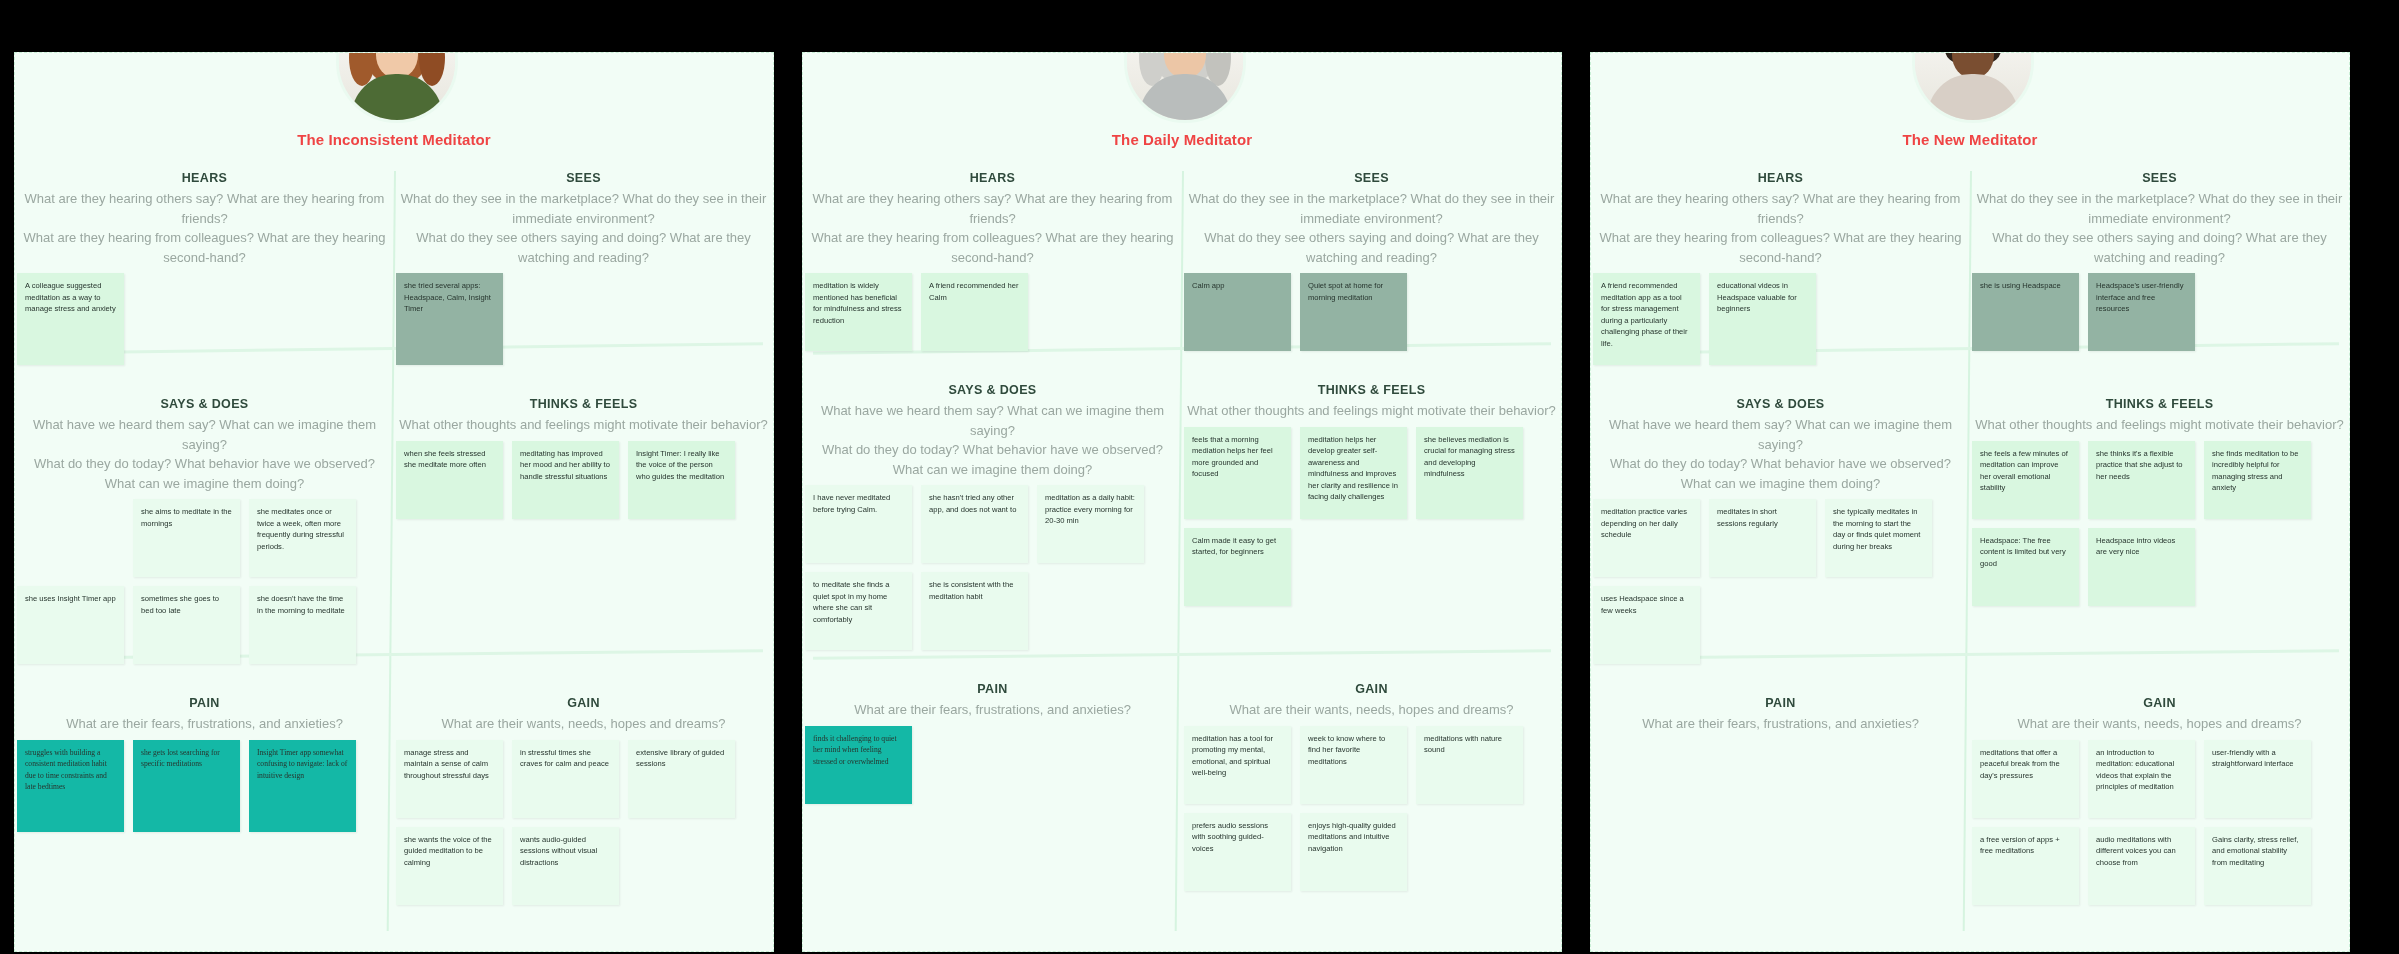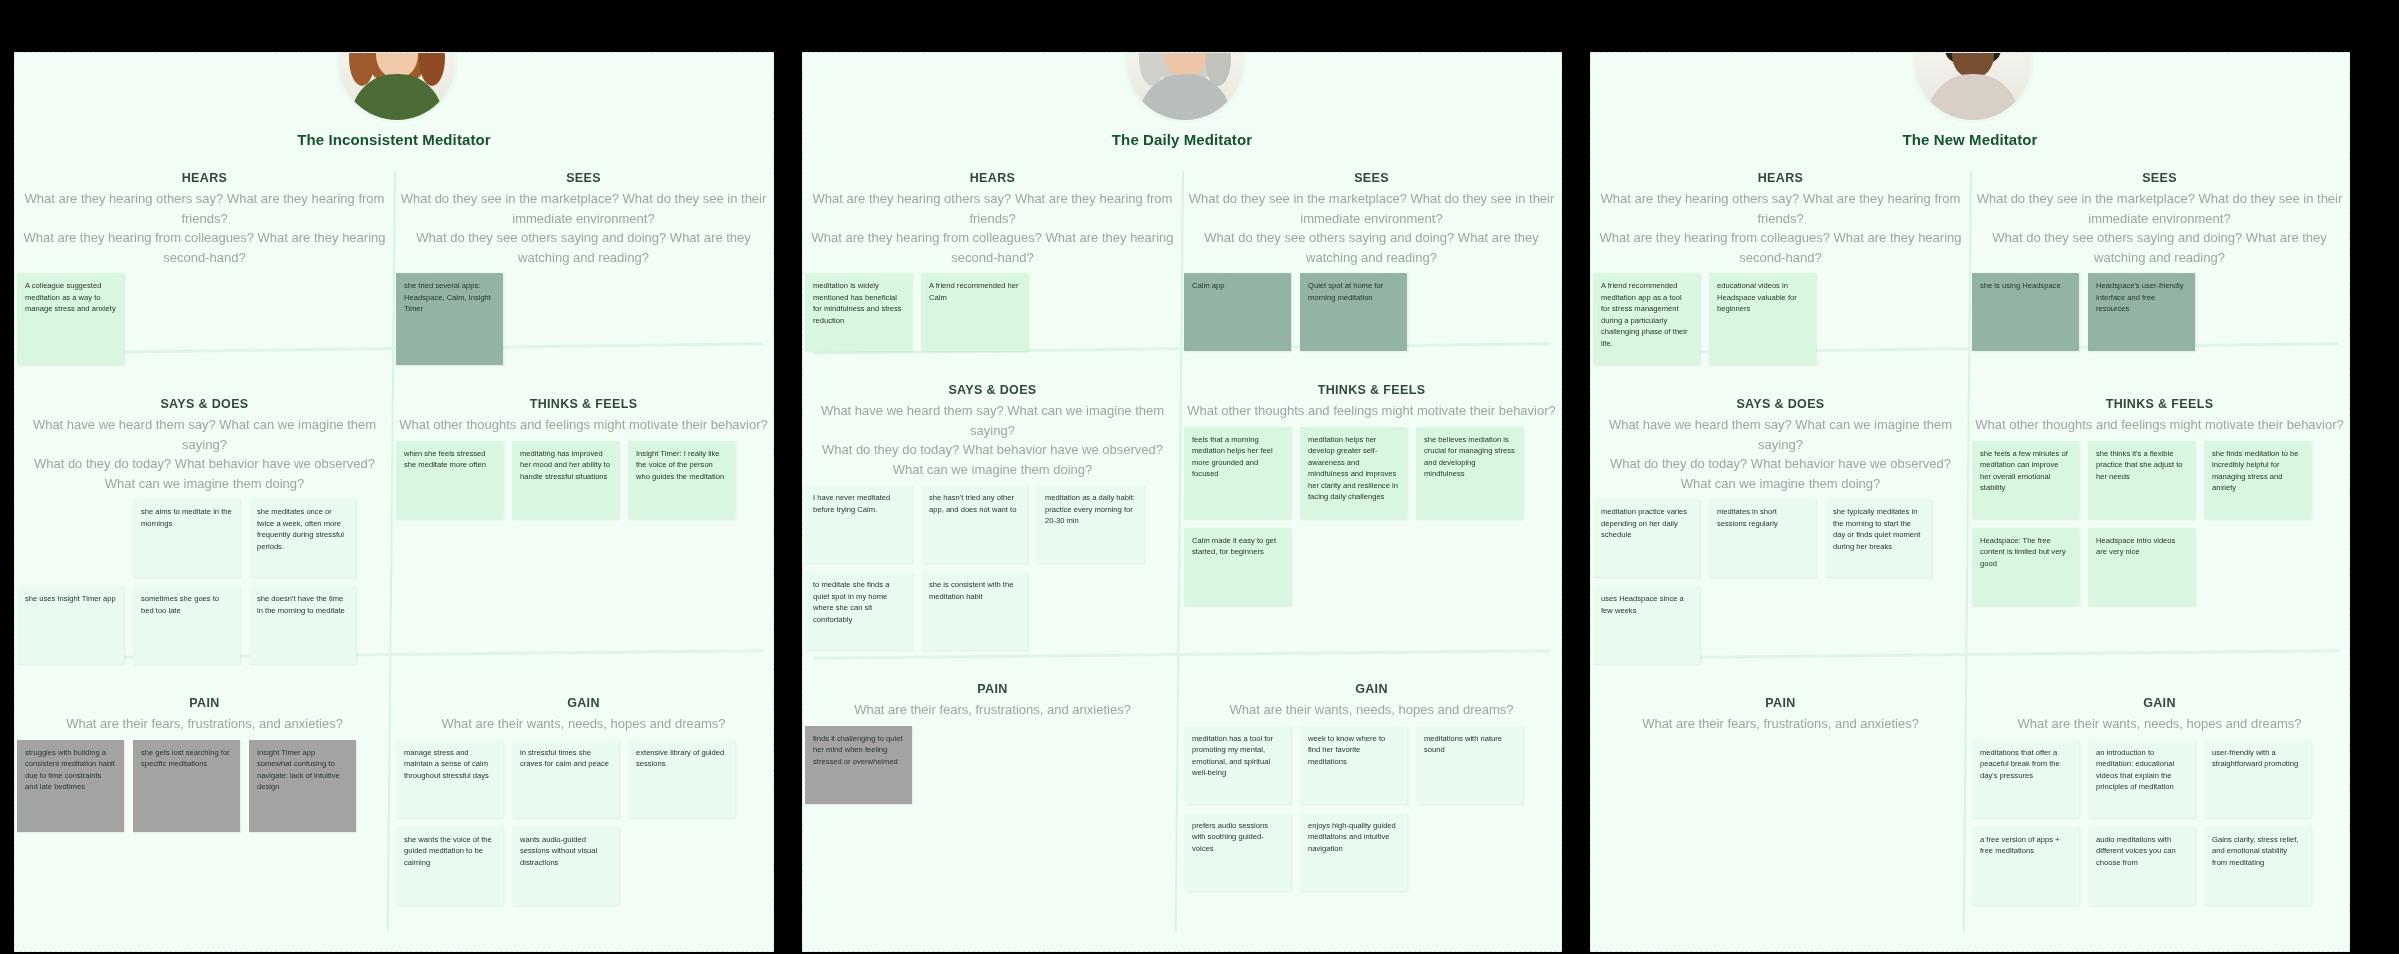--- a/index.html
+++ b/index.html
@@ -50,21 +50,21 @@
   .a2 .hair2.r{right:12px;background:#c2c2bd;}
   .a2 .face{background:#ecc6a6;}
   .a2 .body{background:#b9bdbc;}
 
   .a3 .hair{background:#2b2018;width:56px;height:48px;border-radius:50% 50% 30% 30%;}
   .a3 .face{background:#7a4e31;}
   .a3 .body{background:#d8cfc6;}
 
   .persona-title{
     position:absolute;left:0;right:0;top:78px;text-align:center;
-    font-size:15px;font-weight:700;color:#14532d;letter-spacing:.1px;z-index:5;
+    font-size:15px;font-weight:700;color:#ef4444;letter-spacing:.1px;z-index:5;
   }
 
   
   .divider-v{
     position:absolute;left:50%;top:118px;width:2px;height:760px;
     background:#d6f4e0;transform:rotate(.55deg);transform-origin:top center;
   }
   .divider-h1{
     position:absolute;left:10px;right:10px;top:294px;height:3px;
     background:#ddf6e5;transform:rotate(-.75deg);
@@ -86,21 +86,21 @@
   .notes{position:relative;display:flex;flex-wrap:wrap;gap:9px;align-content:flex-start;}
   .note{
     width:107px;min-height:62px;box-sizing:border-box;
     padding:7px 8px;font-size:7.6px;line-height:1.52;color:#27352e;
     box-shadow:1px 1px 2px rgba(0,0,0,.07);
     word-break:break-word;
   }
   .note.mint      {background:#d9f7e0;}
   .note.mint-pale {background:#e9fbee;}
   .note.sage      {background:#93b3a3;}
-  .note.white     {background:#a3a3a3;}
+  .note.white     {background:#14b8a6;font-family:Liberation Serif, serif;}
   .note.tall      {min-height:78px;}
   .note.tall2     {min-height:92px;}
   .note.ghost     {background:transparent;box-shadow:none;}
 
   
   .notes.stagger .note:nth-child(2){margin-top:0;}
   .shift-down{margin-top:18px;}
 </style>
 </head>
 <body>
@@ -368,21 +368,21 @@
             </div>
           </div>
           <div class="quad pad-top">
             <div class="q-head">
               <div class="q-title">GAIN</div>
               <div class="q-sub">What are their wants, needs, hopes and dreams?</div>
             </div>
             <div class="notes stagger">
               <div class="note mint-pale tall">meditations that offer a peaceful break from the day's pressures</div>
               <div class="note mint-pale tall">an  introduction to meditation:  educational videos that explain the principles of meditation</div>
-              <div class="note mint-pale tall">user-friendly with a straightforward promoting</div>
+              <div class="note mint-pale tall">user-friendly with a straightforward interface</div>
               <div class="note mint-pale tall">a free version of apps + free meditations</div>
               <div class="note mint-pale tall">audio meditations with different voices you can choose from</div>
               <div class="note mint-pale tall">Gains clarity, stress relief, and emotional stability from meditating</div>
             </div>
           </div>
         </div>
       </div>
     </div>
   </div>
 

